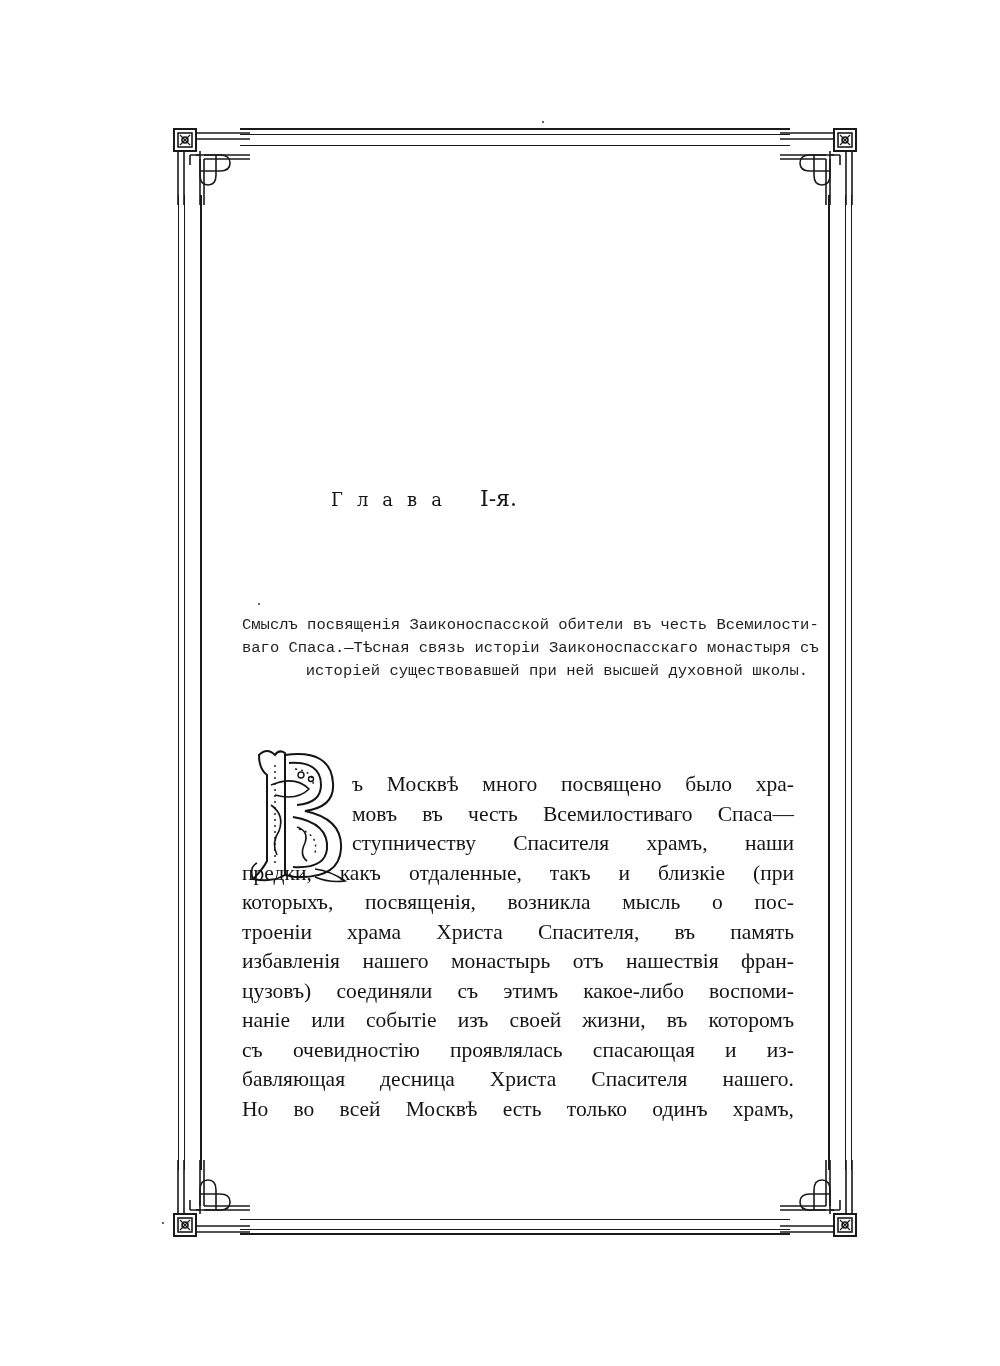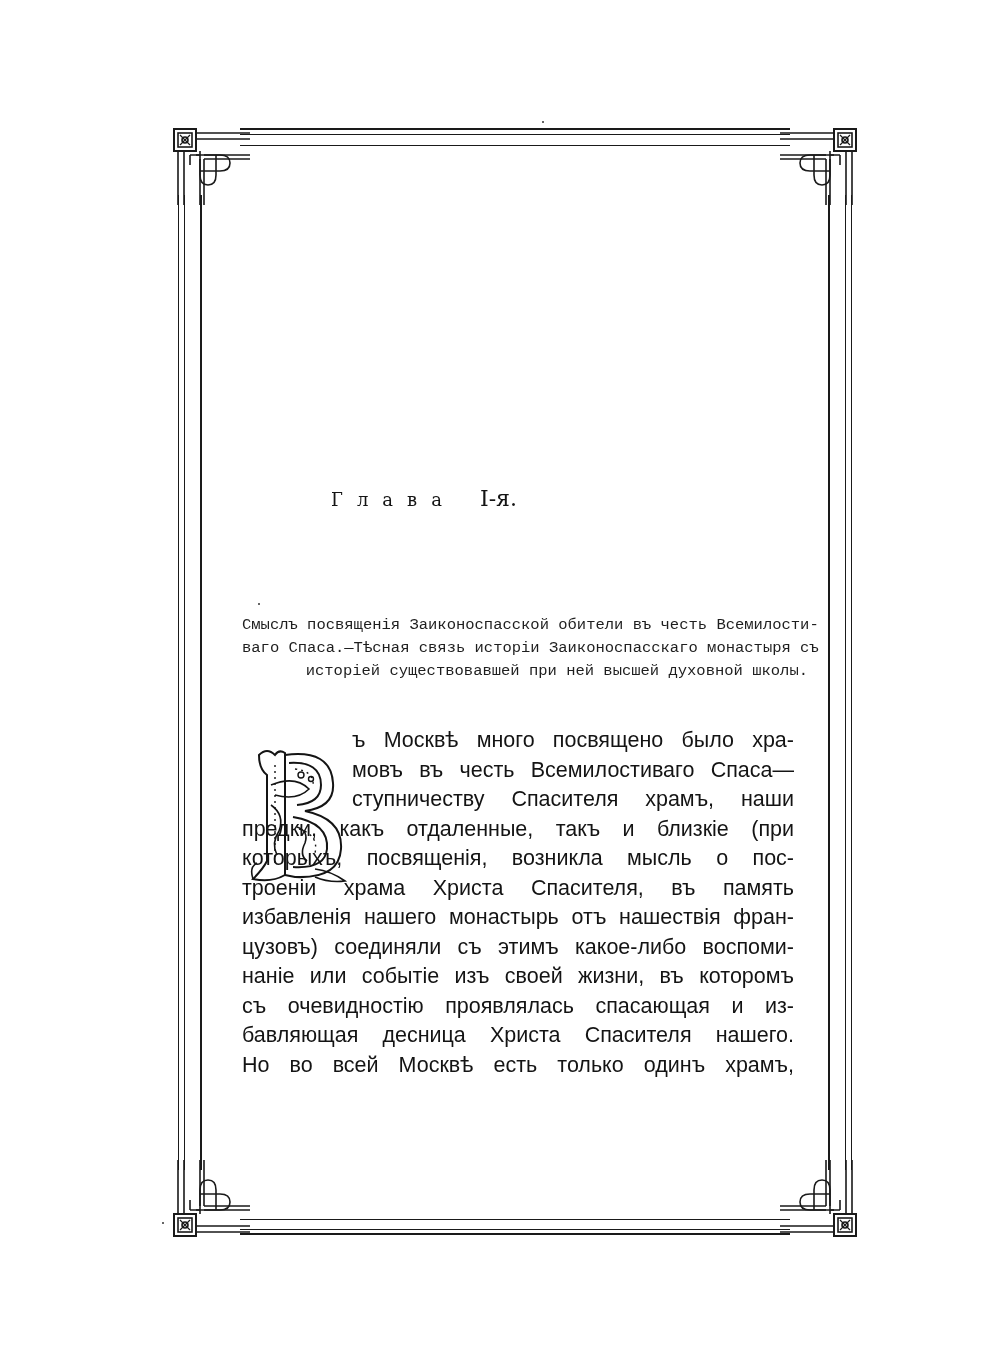--- a/index.html
+++ b/index.html
@@ -78,24 +78,24 @@
       text-align: justify;
       color: #1e1e1e;
       margin-top: 12px;
     }
     .summary .sl { display: block; white-space: nowrap; }
     .summary .sl.center { text-align: right; }
     .summary .sl.just { text-align: justify; text-align-last: justify; }
 
     .body-text {
       position: absolute;
-      top: 726px;
+      top: 770px;
       left: 242px;
       width: 552px;
-      font-family: Liberation Sans, sans-serif;
+      font-family: Liberation Serif, serif;
       font-size: 21.5px;
       line-height: 29.5px;
     }
     .body-text .bl {
       display: block;
       white-space: nowrap;
       text-align: justify;
       text-align-last: justify;
     }
     .body-text .bl.indent { padding-left: 110px; }

